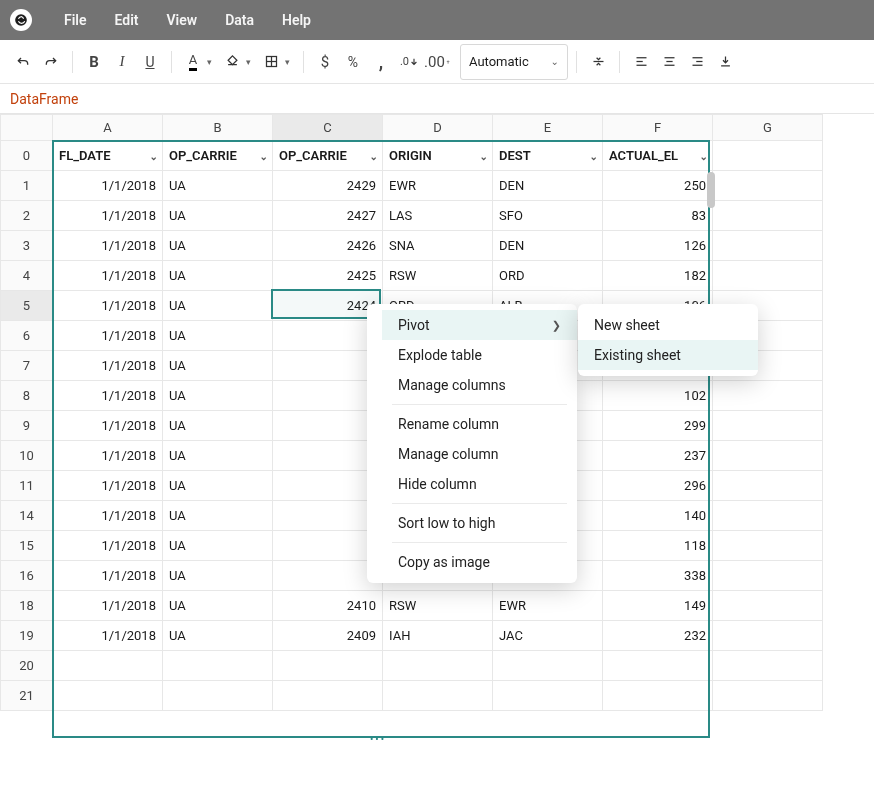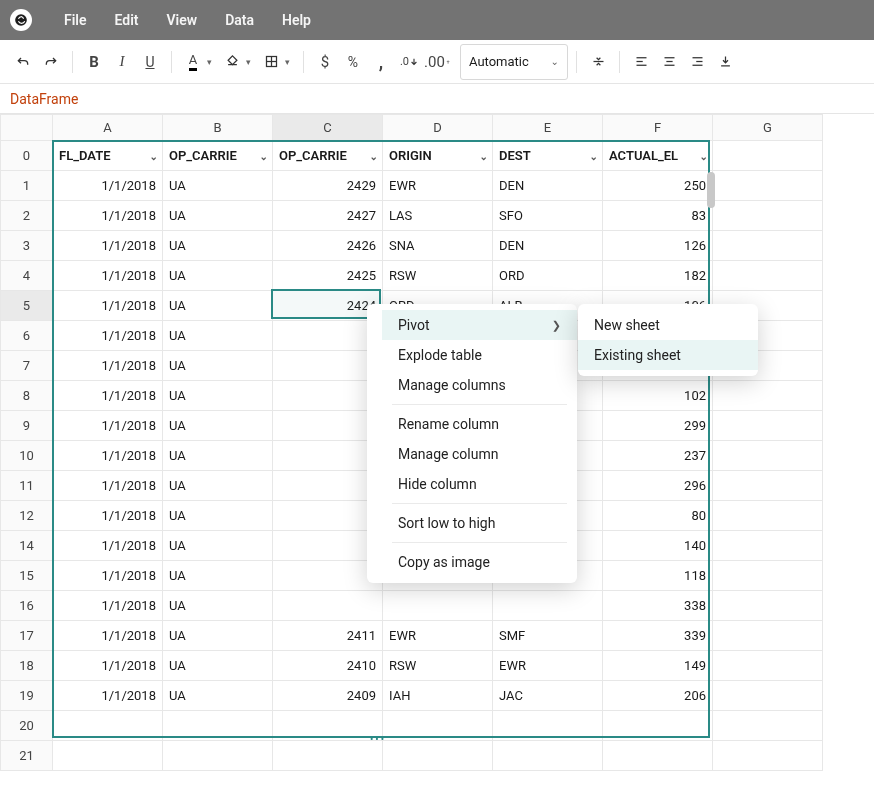--- a/index.html
+++ b/index.html
@@ -316,30 +316,20 @@
           <td class="row-h">11</td>
           <td class="colw-a txt-r">1/1/2018</td>
           <td class="colw-b txt-l">UA</td>
           <td class="colw-c txt-r"></td>
           <td class="colw-d txt-l"></td>
           <td class="colw-e txt-l"></td>
           <td class="colw-f txt-r">296</td>
           <td class="colw-g"></td>
         </tr>
         <tr>
-          <td class="row-h">12</td>
-          <td class="colw-a txt-r">1/1/2018</td>
-          <td class="colw-b txt-l">UA</td>
-          <td class="colw-c txt-r"></td>
-          <td class="colw-d txt-l"></td>
-          <td class="colw-e txt-l"></td>
-          <td class="colw-f txt-r">80</td>
-          <td class="colw-g"></td>
-        </tr>
-        <tr>
           <td class="row-h">14</td>
           <td class="colw-a txt-r">1/1/2018</td>
           <td class="colw-b txt-l">UA</td>
           <td class="colw-c txt-r"></td>
           <td class="colw-d txt-l"></td>
           <td class="colw-e txt-l"></td>
           <td class="colw-f txt-r">140</td>
           <td class="colw-g"></td>
         </tr>
         <tr>
@@ -353,50 +343,40 @@
           <td class="colw-g"></td>
         </tr>
         <tr>
           <td class="row-h">16</td>
           <td class="colw-a txt-r">1/1/2018</td>
           <td class="colw-b txt-l">UA</td>
           <td class="colw-c txt-r"></td>
           <td class="colw-d txt-l"></td>
           <td class="colw-e txt-l"></td>
           <td class="colw-f txt-r">338</td>
-          <td class="colw-g"></td>
-        </tr>
-        <tr>
-          <td class="row-h">17</td>
-          <td class="colw-a txt-r">1/1/2018</td>
-          <td class="colw-b txt-l">UA</td>
-          <td class="colw-c txt-r">2411</td>
-          <td class="colw-d txt-l">EWR</td>
-          <td class="colw-e txt-l">SMF</td>
-          <td class="colw-f txt-r">339</td>
           <td class="colw-g"></td>
         </tr>
         <tr>
           <td class="row-h">18</td>
           <td class="colw-a txt-r">1/1/2018</td>
           <td class="colw-b txt-l">UA</td>
           <td class="colw-c txt-r">2410</td>
           <td class="colw-d txt-l">RSW</td>
           <td class="colw-e txt-l">EWR</td>
           <td class="colw-f txt-r">149</td>
           <td class="colw-g"></td>
         </tr>
         <tr>
           <td class="row-h">19</td>
           <td class="colw-a txt-r">1/1/2018</td>
           <td class="colw-b txt-l">UA</td>
           <td class="colw-c txt-r">2409</td>
           <td class="colw-d txt-l">IAH</td>
           <td class="colw-e txt-l">JAC</td>
-          <td class="colw-f txt-r">206</td>
+          <td class="colw-f txt-r">232</td>
           <td class="colw-g"></td>
         </tr>
         <tr>
           <td class="row-h">20</td>
           <td class="colw-a txt-r"></td>
           <td class="colw-b txt-l"></td>
           <td class="colw-c txt-r"></td>
           <td class="colw-d txt-l"></td>
           <td class="colw-e txt-l"></td>
           <td class="colw-f txt-r"></td>

